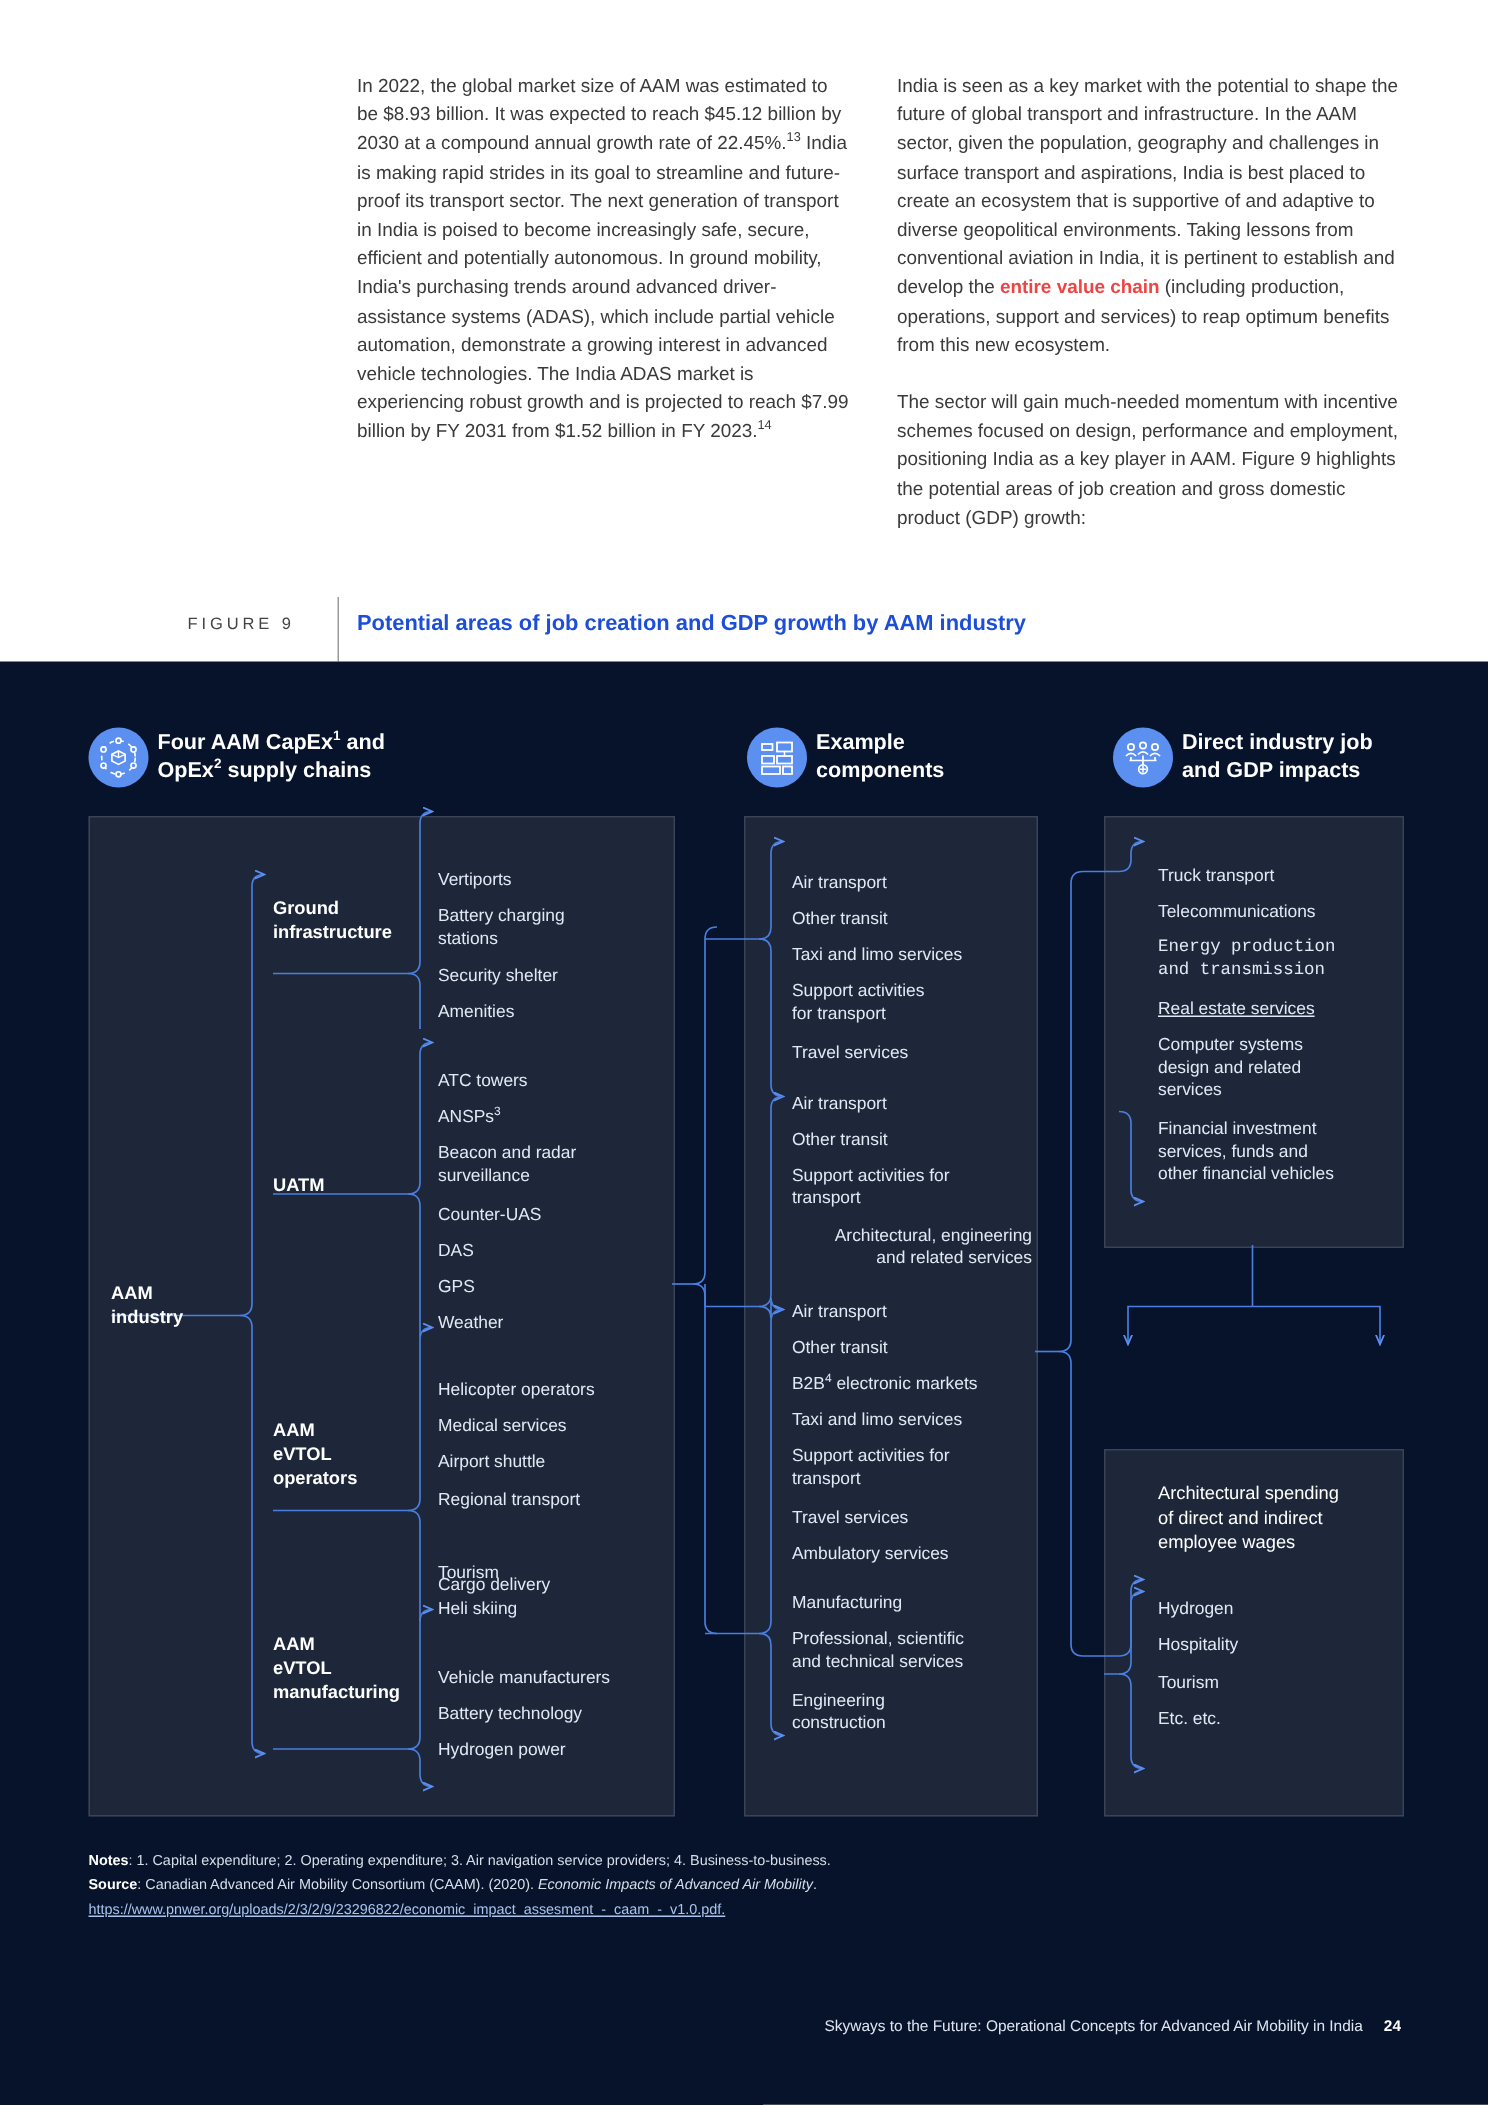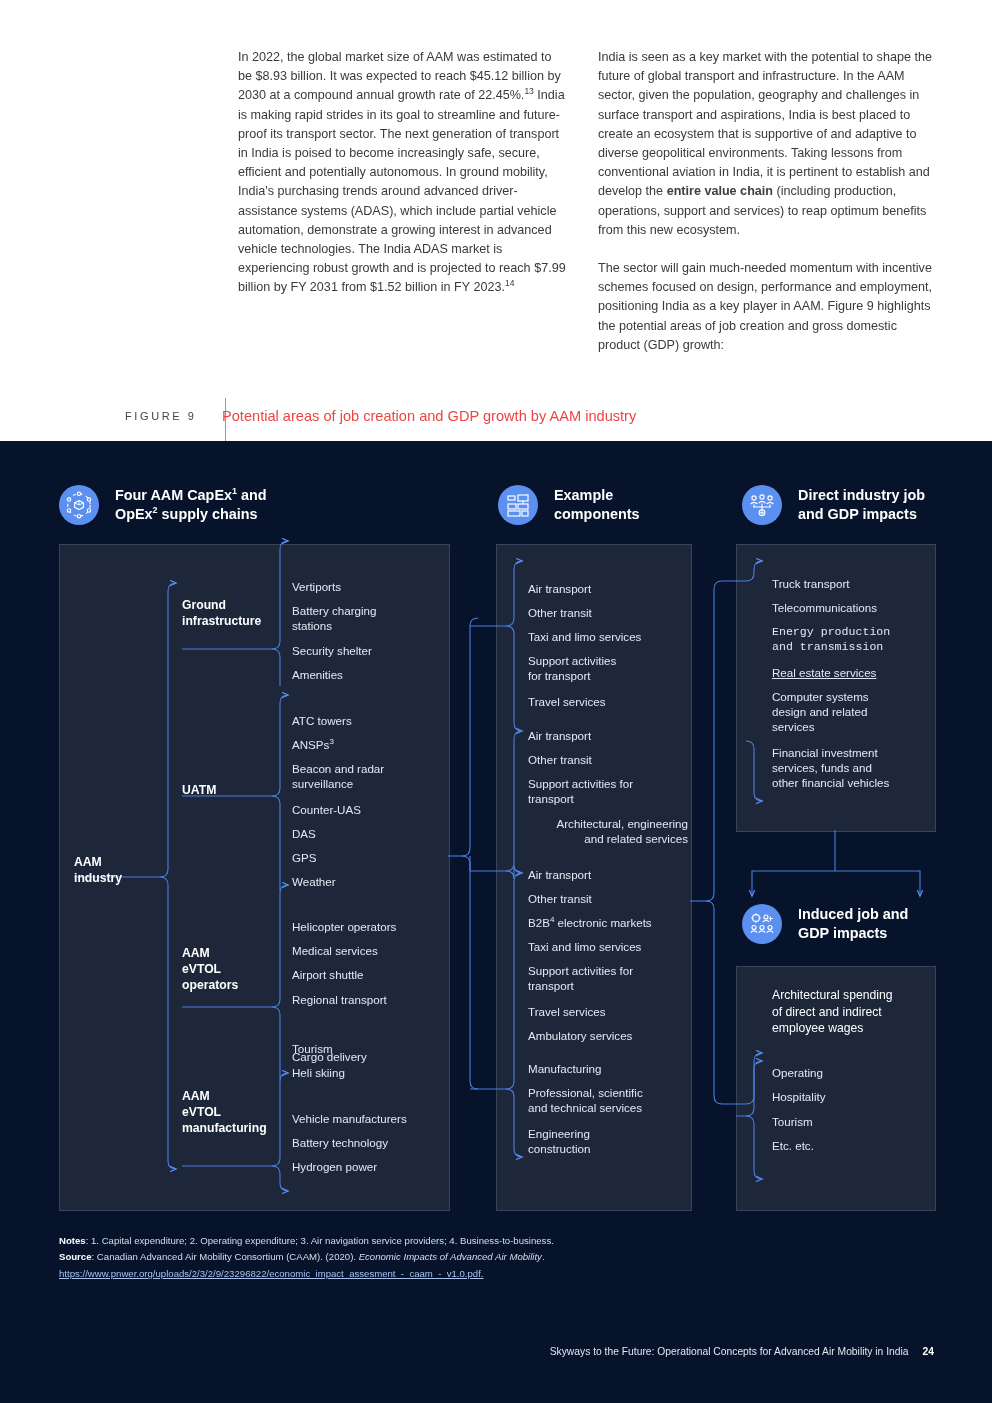--- a/index.html
+++ b/index.html
@@ -14,42 +14,42 @@
   
   #top-area{position:absolute;left:0;top:0;width:992px;height:441px;background:#fff;}
   .body-col{
     position:absolute;top:48px;
     font-size:12.6px;line-height:19.2px;color:#3a3a3a;
   }
   #col-left{left:238px;width:330px;}
   #col-right{left:598px;width:336px;}
   .para{margin:0 0 19px 0;}
   .para sup{font-size:8.5px;vertical-align:super;line-height:0;}
-  .para b{font-weight:bold;color:#404040;}
+  .para b{font-weight:bold;color:#ef4444;}
 
   
   #fig-caption-row{position:absolute;left:0;top:398px;width:992px;height:43px;}
   #fig-label{
     position:absolute;left:125px;top:12px;
     font-size:11px;letter-spacing:2.6px;color:#444;
   }
   #fig-divider{position:absolute;left:225px;top:0px;width:1px;height:43px;background:#9a9a9a;}
   #fig-title{
-    position:absolute;left:222px;top:10px;
-    font-size:14.6px;font-weight:normal;color:#ef4444;
+    position:absolute;left:238px;top:10px;
+    font-size:14.6px;font-weight:bold;color:#1d4ed8;
   }
 
   
   #dark{
     position:absolute;left:0;top:441px;width:992px;height:962px;
     background:#06132a;color:#e9eef7;
   }
 
   
-  .col-head{position:absolute;display:flex;align-items:center;gap:16px;}
+  .col-head{position:absolute;display:flex;align-items:center;gap:6px;}
   .head-icon{
     width:40px;height:40px;border-radius:50%;
     background:#5b8ff0;flex:0 0 40px;
     display:flex;align-items:center;justify-content:center;
   }
   .head-text{
     font-size:14.4px;font-weight:bold;line-height:19px;color:#ffffff;
     white-space:pre-line;
   }
   .head-text sup{font-size:9px;vertical-align:super;line-height:0;font-weight:bold;}
@@ -176,39 +176,20 @@
           <rect x="14" y="13" width="10" height="5"></rect>
         <rect x="4" y="20" width="12" height="5"></rect>
           <rect x="18" y="20" width="6" height="5"></rect>
         <path d="M19 10 L19 13" stroke-width="1"></path>
       </svg>
     </div>
     <div class="head-text">Example
 components</div>
   </div>
 
-  <div id="head-4" class="col-head">
-    <div class="head-icon">
-      <svg width="28" height="28" viewBox="0 0 28 28" fill="none" stroke="#ffffff" stroke-width="1.15">
-        <circle cx="8" cy="8" r="3.4"></circle>
-          <path d="M8 4.2 L8 3 M8 13 L8 11.8 M4.2 8 L3 8 M13 8 L11.8 8" stroke-width="0.9"></path>
-        <circle cx="18" cy="7" r="2"></circle>
-          <path d="M14.8 12 q3.2 -3.2 6.4 0"></path>
-        <path d="M21 8.5 L25 8.5 M22.5 6.5 L22.5 11" stroke-width="0.9"></path>
-        <circle cx="6" cy="17.5" r="2"></circle>
-          <path d="M2.8 22.5 q3.2 -3.2 6.4 0"></path>
-        <circle cx="14" cy="17.5" r="2"></circle>
-          <path d="M10.8 22.5 q3.2 -3.2 6.4 0"></path>
-        <circle cx="22" cy="17.5" r="2"></circle>
-          <path d="M18.8 22.5 q3.2 -3.2 6.4 0"></path>
-      </svg>
-    </div>
-    <div class="head-text">Induced job and
-GDP impacts</div>
-  </div>
 
   <div class="panel" id="panel-left"></div>
   <div class="panel" id="panel-mid"></div>
   <div class="panel" id="panel-right"></div>
   <div class="panel" id="panel-induced"></div>
 
   <svg id="wires">
     <defs>
       <marker id="ah" markerWidth="7" markerHeight="7" refX="5.6" refY="3" orient="auto">
         <path d="M0,0.5 L5.8,3 L0,5.5" fill="none" stroke="#5b8ff0" stroke-width="1.1"></path>
@@ -344,21 +325,21 @@
   <div class="item" style="left:772px;top:248px;width:170px;">Computer systems
 design and related
 services</div>
   <div class="item" style="left:772px;top:304px;width:170px;">Financial investment
 services, funds and
 other financial vehicles</div>
 
   <div class="induced-lead" style="left:772px;top:546px;width:168px;">Architectural spending
 of direct and indirect
 employee wages</div>
-  <div class="item" style="left:772px;top:624px;width:150px;">Operating</div>
+  <div class="item" style="left:772px;top:624px;width:150px;">Hydrogen</div>
   <div class="item" style="left:772px;top:648px;width:150px;">Hospitality</div>
   <div class="item" style="left:772px;top:673px;width:150px;">Tourism</div>
   <div class="item" style="left:772px;top:697px;width:150px;">Etc. etc.</div>
 
   <div id="notes">
     <div><b>Notes</b><span>: 1. Capital expenditure; 2. Operating expenditure; 3. Air navigation service providers; 4. Business-to-business.</span></div>
     <div><b>Source</b><span>: Canadian Advanced Air Mobility Consortium (CAAM). (2020). </span><i>Economic Impacts of Advanced Air Mobility</i><span>.</span></div>
     <div id="src-link">https://www.pnwer.org/uploads/2/3/2/9/23296822/economic_impact_assesment_-_caam_-_v1.0.pdf.</div>
   </div>
 

